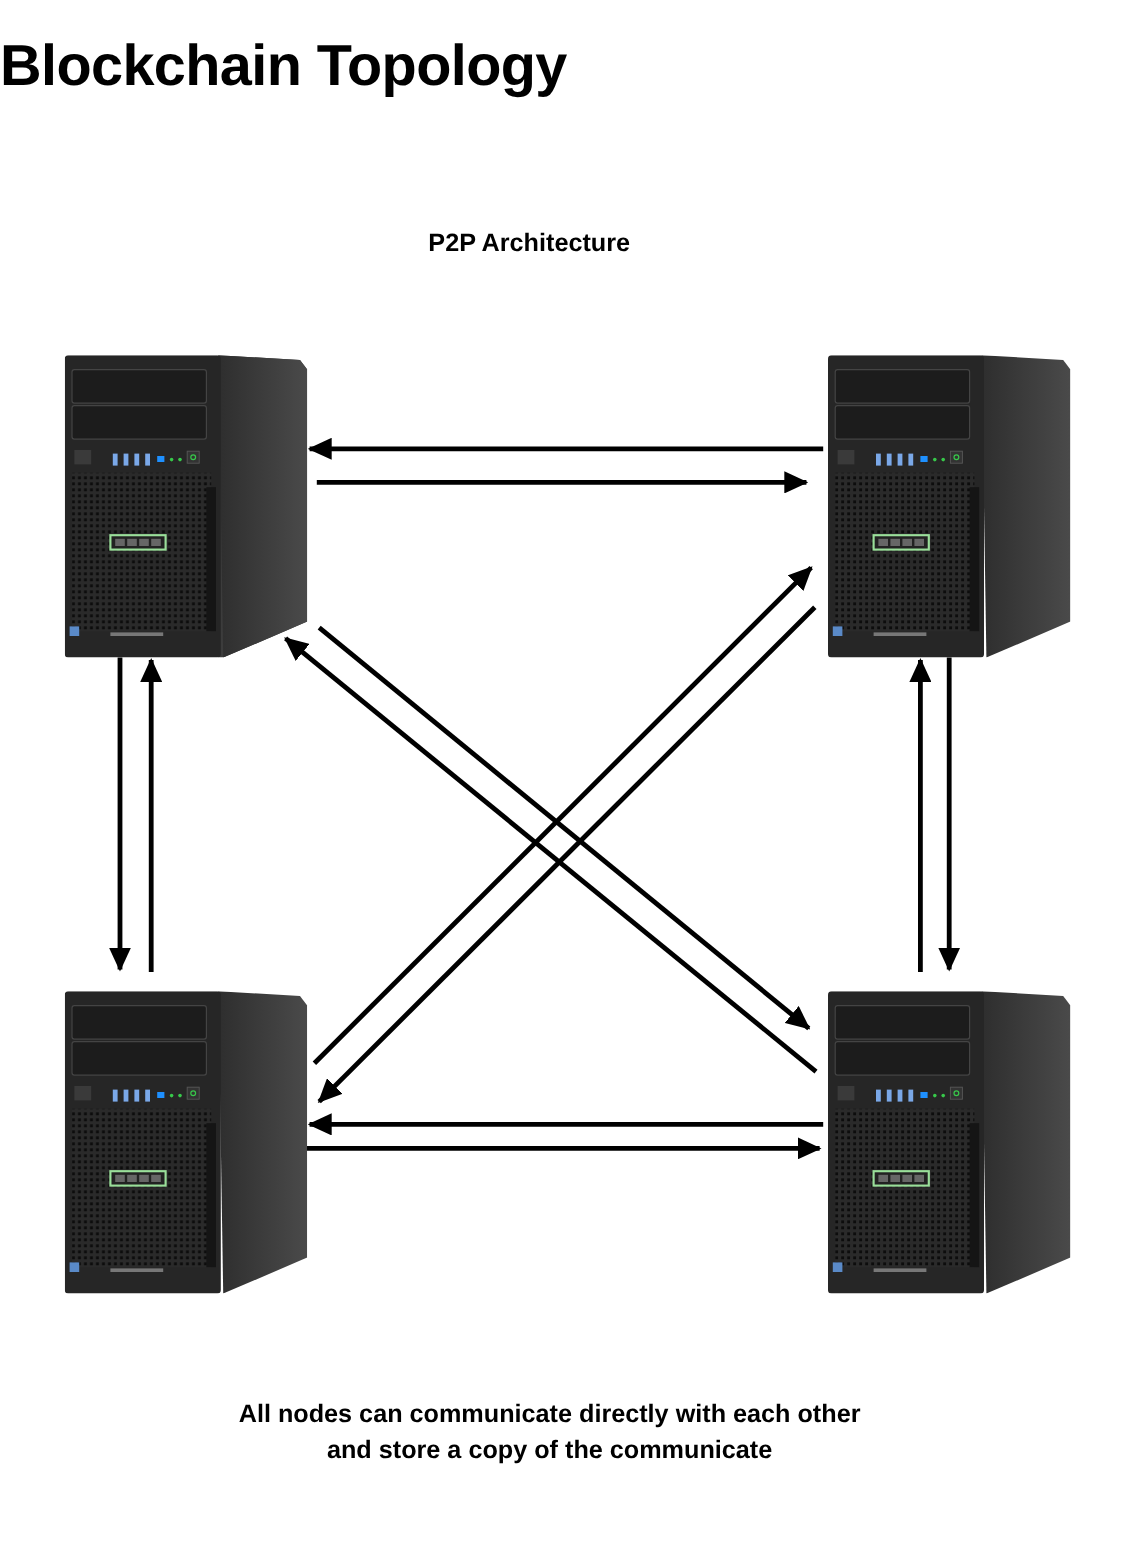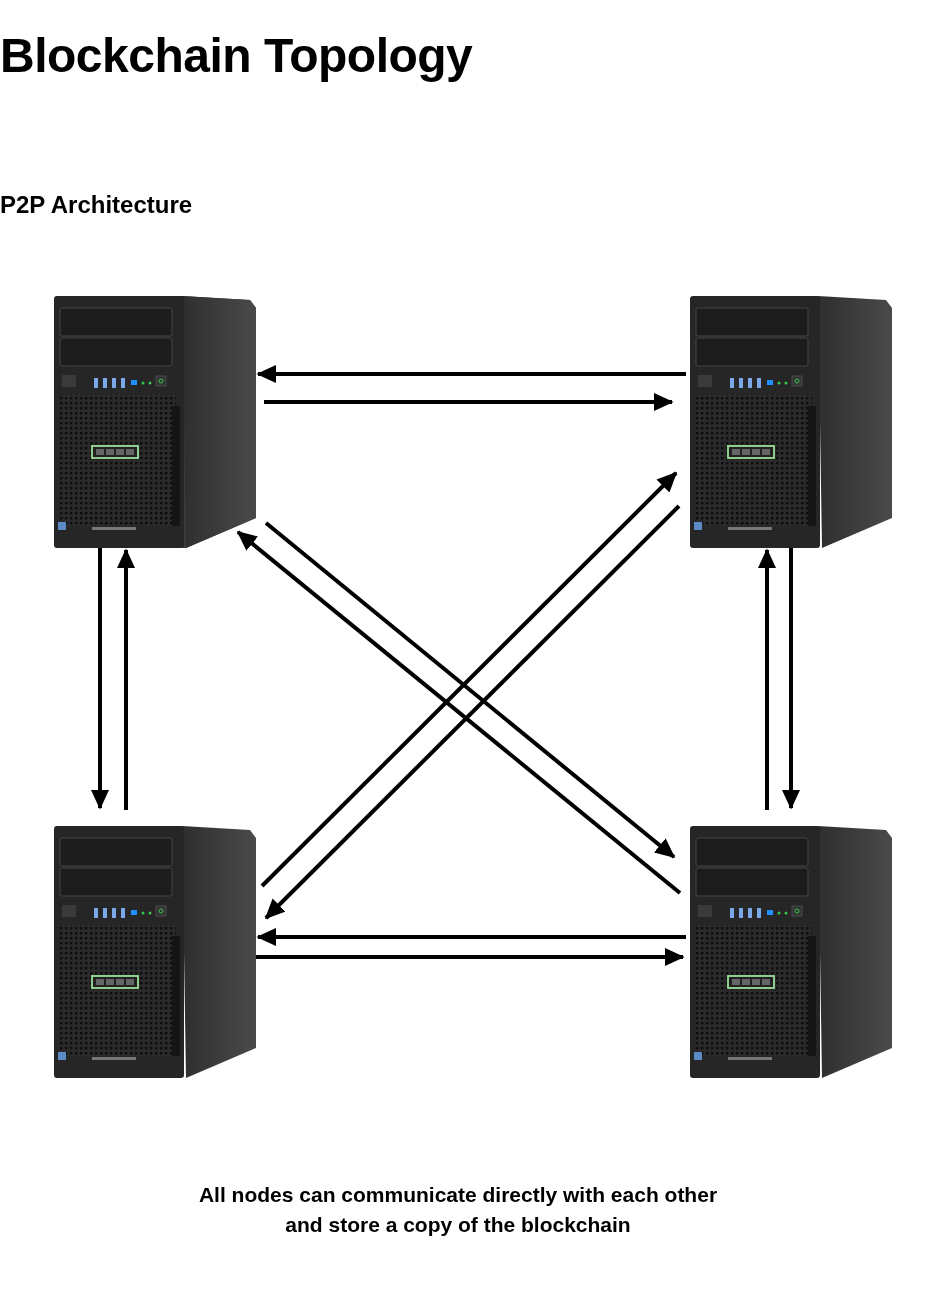--- a/index.html
+++ b/index.html
@@ -1,23 +1,23 @@
 <!DOCTYPE html>
 <html><head>
 <meta charset="utf-8">
 <style>
   html, body { margin: 0; padding: 0; background: #ffffff; }
   body { width: 944px; height: 1304px; position: relative; overflow: hidden;
          font-family: "Liberation Sans", "DejaVu Sans", sans-serif; color: #000; }
   .title { position: absolute; left: 0; width: 916px; top: 28px; text-align: left;
            font-size: 48px; font-weight: bold; letter-spacing: -0.5px; }
-  .subtitle { position: absolute; left: 0; width: 882px; top: 191px; 
-              font-size: 24px; font-weight: bold; }
+  .subtitle { position: absolute; left: 0; width: 882px; top: 191px; text-align: center;
+              font-size: 21px; font-weight: bold; }
   .caption { position: absolute; left: 0; width: 916px; top: 1164px; text-align: center;
-             font-size: 21px; font-weight: bold; line-height: 30px; margin-top: 16px; }
+             font-size: 21px; font-weight: bold; line-height: 30px; }
   .caption span { display: block; }
   svg.diagram { position: absolute; left: 0; top: 0; }
   .server { position: absolute; width: 202px; height: 252px; }
 </style>
 </head>
 <body>
 
 <div class="title">Blockchain Topology</div>
 <div class="subtitle">P2P Architecture</div>
 
@@ -160,14 +160,14 @@
     <rect x="52" y="153" width="8" height="6" fill="#666"></rect>
   <rect x="62" y="153" width="8" height="6" fill="#666"></rect>
     <rect x="72" y="153" width="8" height="6" fill="#666"></rect>
   <rect x="118" y="110" width="8" height="120" fill="#151515"></rect>
   <rect x="4" y="226" width="8" height="8" fill="#5a8ac8"></rect>
   <rect x="38" y="231" width="44" height="3" fill="#777"></rect>
 </svg>
 
 <div class="caption">
   <span>All nodes can communicate directly with each other</span>
-  <span>and store a copy of the blockchain</span>
+  <span>and store a copy of the communicate</span>
 </div>
 
 </body></html>

